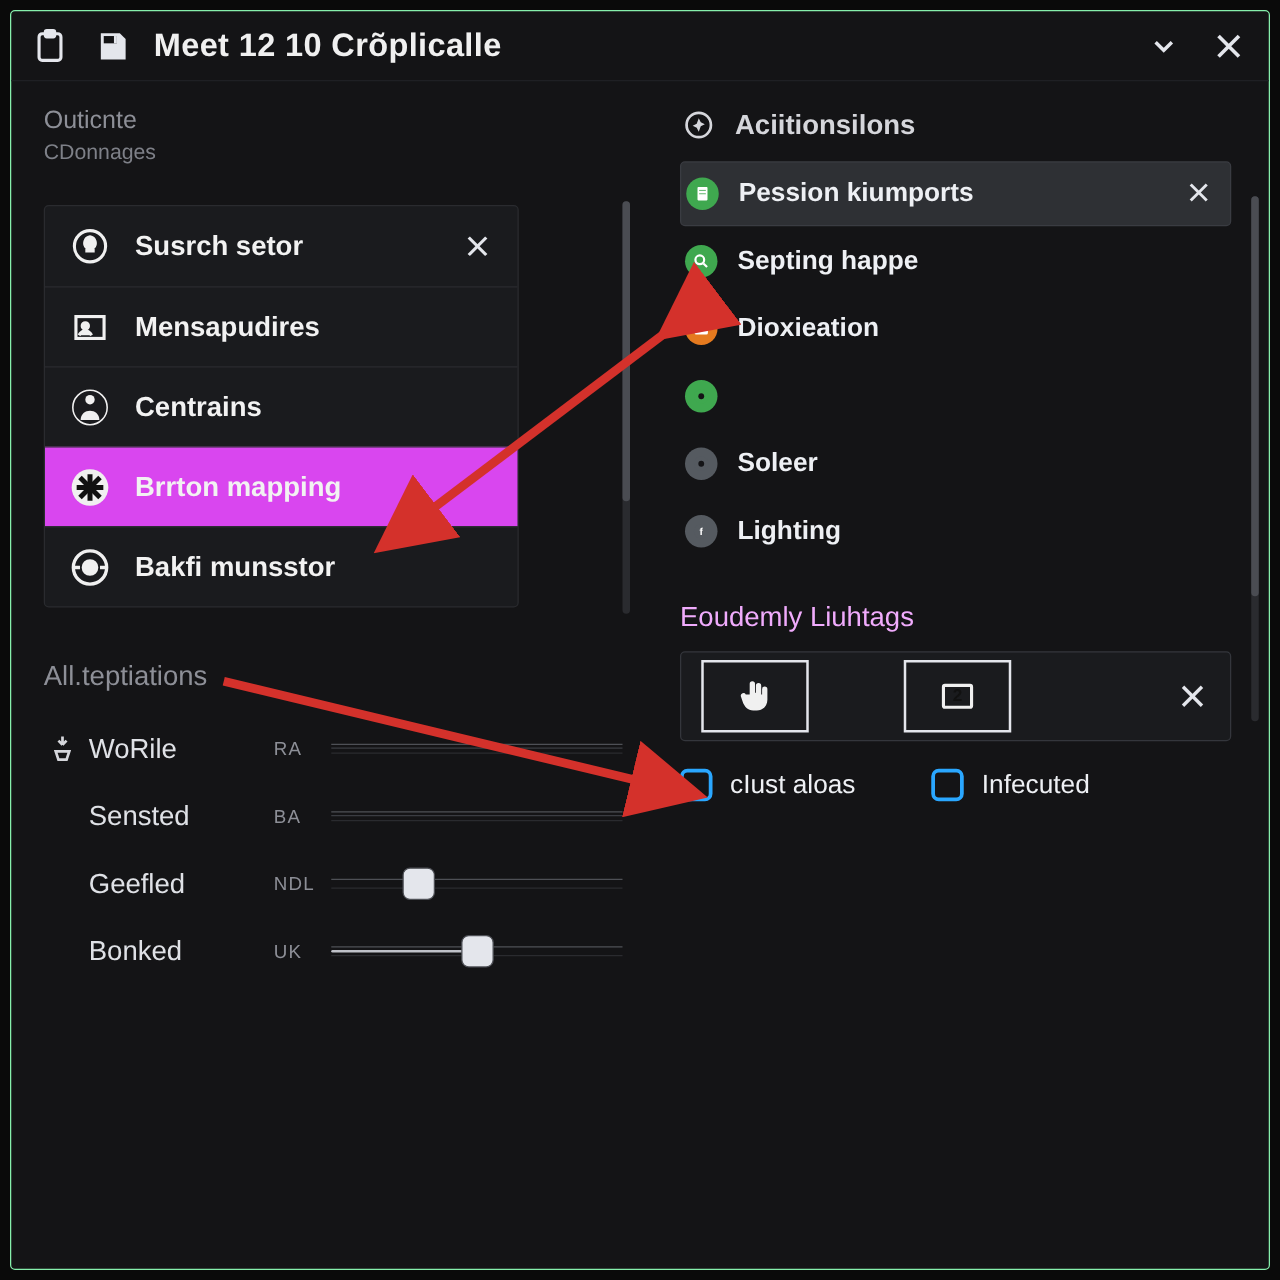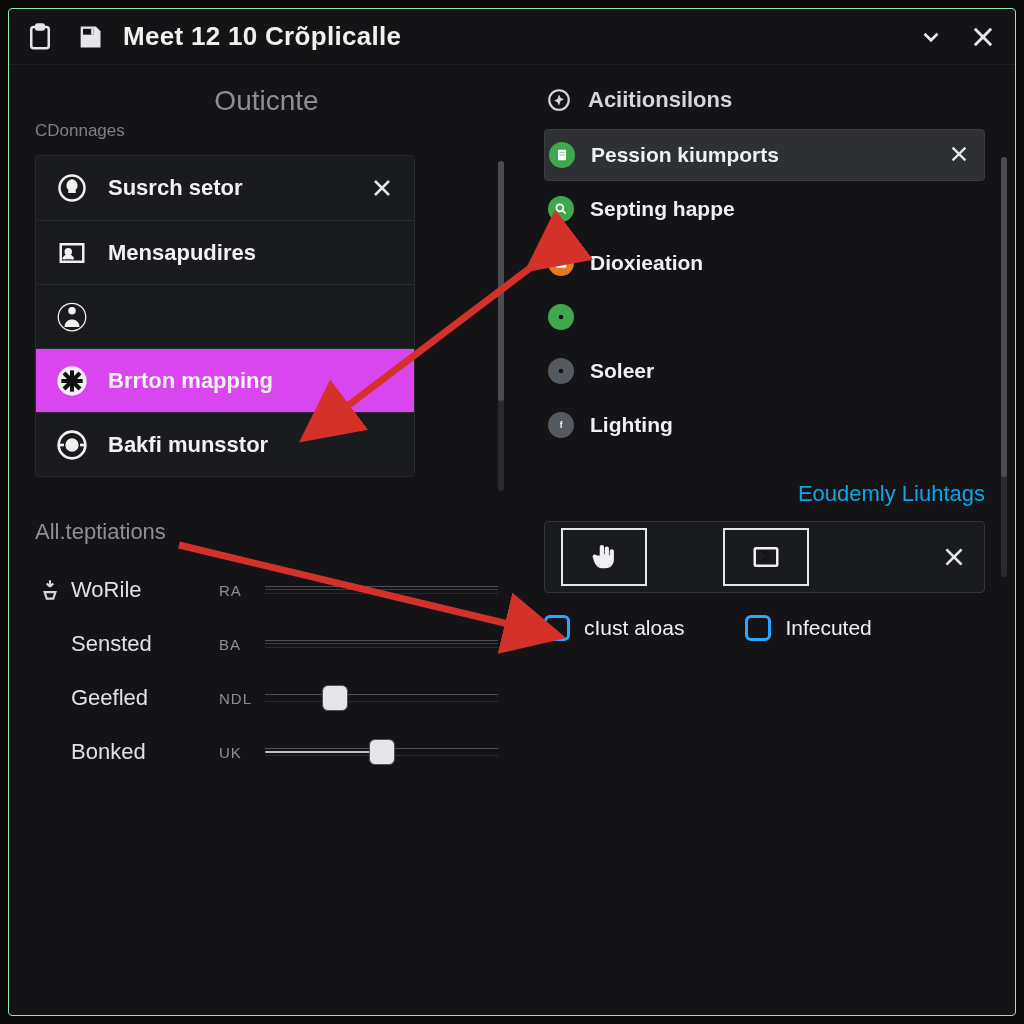--- a/index.html
+++ b/index.html
@@ -34,22 +34,22 @@
   .body {
     flex: 1; display: flex; gap: 0;
     position: relative;
   }
   .col {
     width: 50%;
     padding: 20px 14px 14px 26px;
     position: relative;
   }
   .col.right { padding-left: 32px; padding-right: 30px; }
-  .section-title { font-size: 28px; color: #8d8f97; margin-bottom: 4px; text-align: center; }
-  .section-sub { font-size: 17px; color: #7e8088; margin-bottom: 14px; }
+  .section-title { font-size: 20px; color: #8d8f97; margin-bottom: 4px; }
+  .section-sub { font-size: 17px; color: #7e8088; margin-bottom: 32px; }
 
   .list {
     background: #1a1b1e;
     border: 1px solid #2a2b2f;
     border-radius: 4px;
     width: 380px;
   }
   .list-item {
     display: flex; align-items: center;
     gap: 18px;
@@ -107,21 +107,21 @@
   }
   .slider .track-outer { position:absolute; inset:0; border-top:1px solid #4e5056; border-bottom:1px solid #2a2b2f;}
   .slider .track-inner { position:absolute; top:3px; bottom:3px; left:0; right:0; border-top:1px solid #3a3c42;}
   .slider.single .bar { position:absolute; top:3px; bottom:3px; left:0; background:#bfc1c8; border-radius:2px;}
   .slider .knob {
     position:absolute; width:26px; height:26px; top:50%; transform:translate(-50%,-50%);
     background:#e4e6ec; border:1px solid #4e5056; border-radius:6px;
   }
 
   
-  .lr-title { font-size:22px; color:#0ea5e9; margin: 30px 0 14px 0; text-align: right;}
+  .lr-title { font-size:22px; color:#f0abfc; margin: 30px 0 14px 0;}
   .preview-bar {
     display:flex; align-items:center;
     height:72px;
     border:1px solid #34363c;
     background:#1a1b1e;
     border-radius:4px;
     padding:0 16px;
     gap:0;
   }
   .pbox {
@@ -208,20 +208,21 @@
             <span class="li-label">Mensapudires</span>
           </div>
           <div class="list-item">
             <span class="li-icon">
               <svg viewBox="0 0 24 24" width="30" height="30" fill="#f0f0f0">
                 <circle cx="12" cy="7" r="3"></circle>
                 <path d="M6 20c0-4 3-6 6-6s6 2 6 6z"></path>
                 <circle cx="12" cy="12" r="11" fill="none" stroke="#f0f0f0" stroke-width="1"></circle>
               </svg>
             </span>
+            <span class="li-label">Centrains</span>
           </div>
           <div class="list-item selected">
             <span class="li-icon">
               <svg viewBox="0 0 24 24" width="32" height="32" fill="#111">
                 <circle cx="12" cy="12" r="11" fill="#f0f0f0"></circle>
                 <g stroke="#111" stroke-width="3">
                   <line x1="12" y1="4" x2="12" y2="20"></line>
                   <line x1="4" y1="12" x2="20" y2="12"></line>
                   <line x1="6" y1="6" x2="18" y2="18"></line>
                   <line x1="18" y1="6" x2="6" y2="18"></line>

